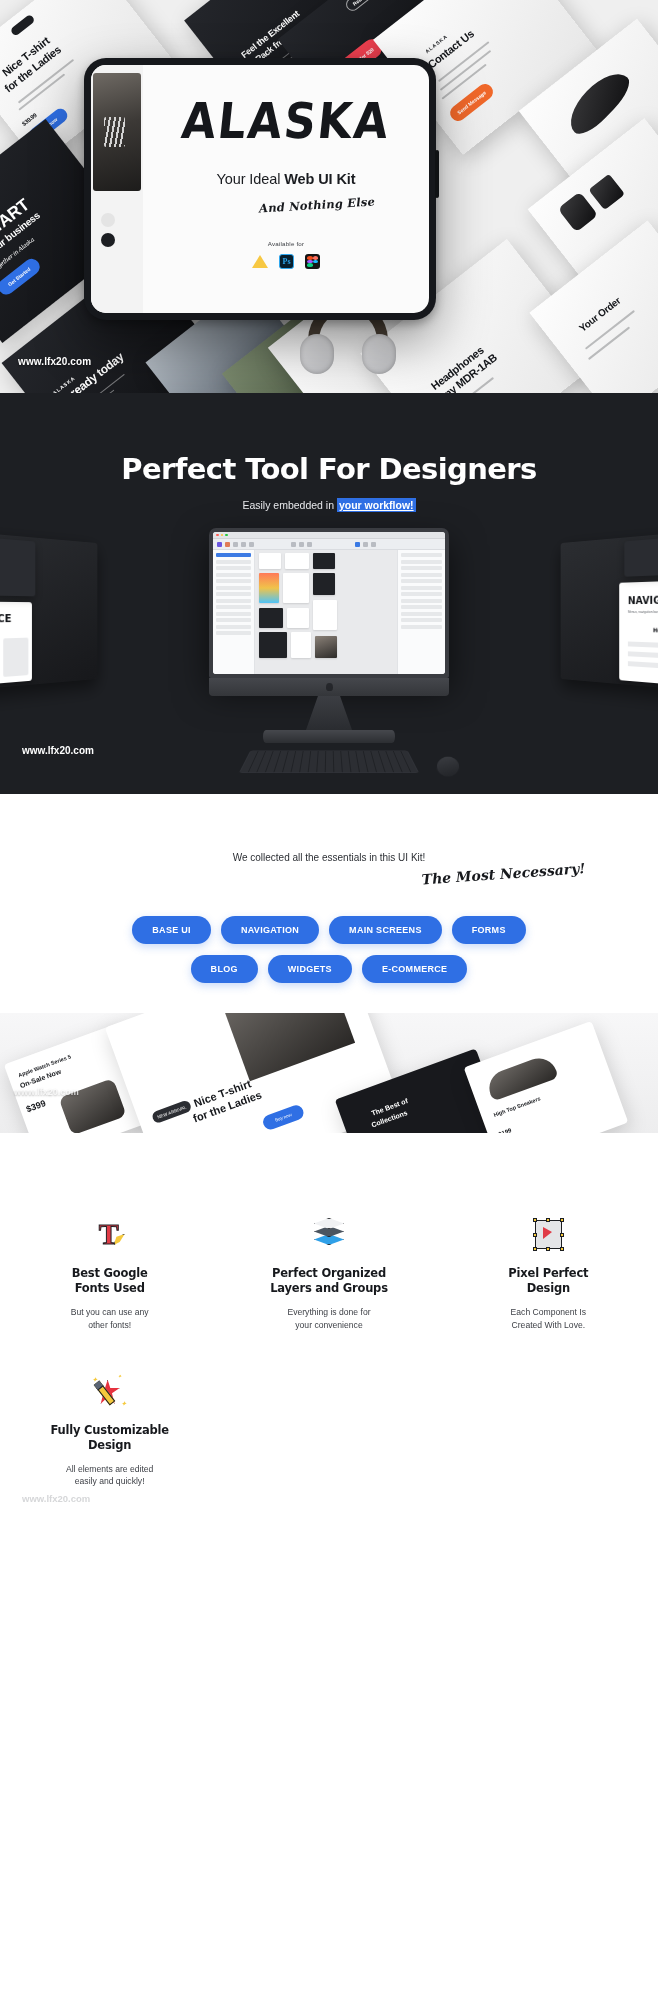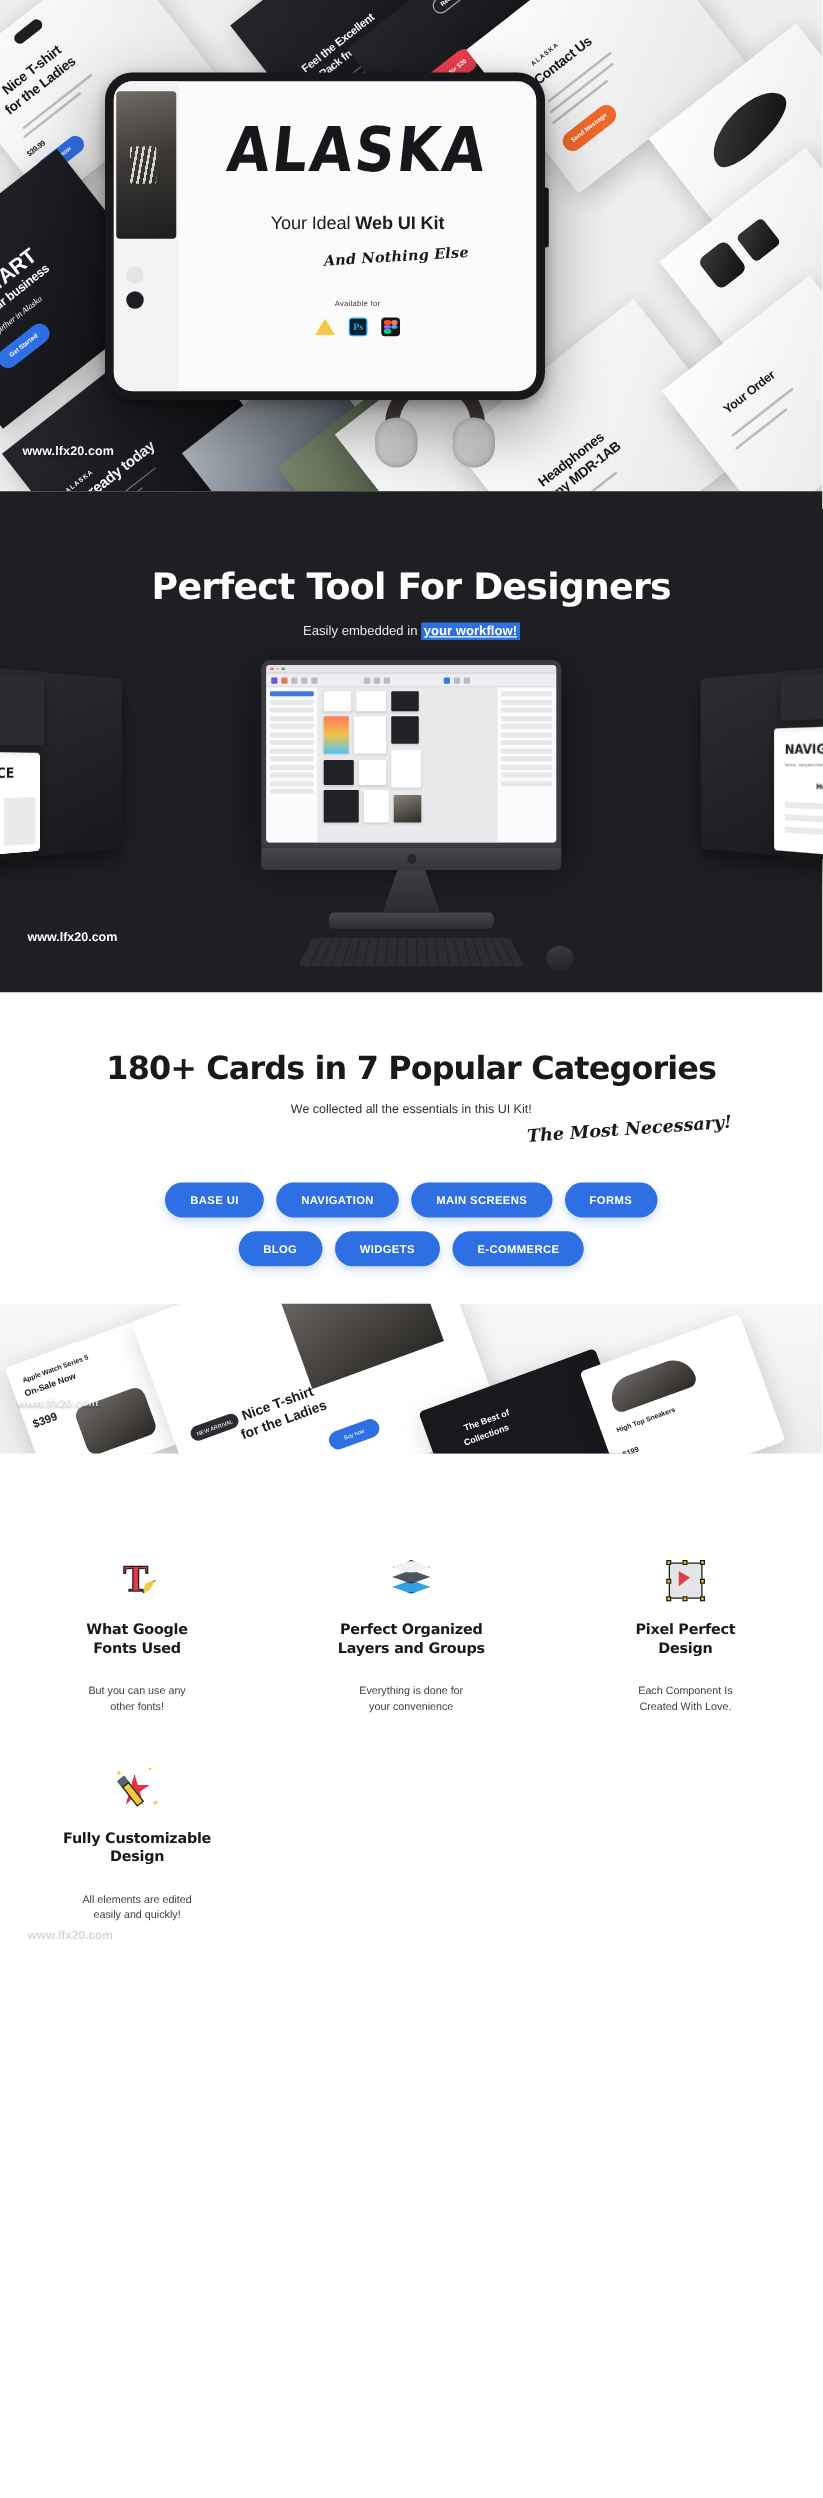--- a/index.html
+++ b/index.html
@@ -302,21 +302,21 @@
   }
   .feat-item { text-align:center; padding:0 14px; }
   .feat-ico {
     width:36px; height:36px; margin:0 auto 13px; position:relative;
   }
   .feat-h {
     font-size:11.5px; font-weight:900; color:#17191d; line-height:1.3;
     font-family:"DejaVu Sans", sans-serif; letter-spacing:-.2px;
   }
   .feat-p {
-    margin-top:20px; font-size:8.6px; color:#3c3f45; line-height:1.5;
+    margin-top:10px; font-size:8.6px; color:#3c3f45; line-height:1.5;
   }
   .watermark-feat {
     position:absolute; left:22px; bottom:10px;
     color:#d6d7d9; font-size:9.5px; font-weight:600;
   }
 
   
   .ico-font-T {
     position:absolute; left:7px; top:2px; font-size:30px; font-weight:900;
     color:#e03b46; font-family:"Liberation Serif", serif; line-height:1;
@@ -608,21 +608,20 @@
       </div>
 
       <div class="keyboard"></div>
       <div class="mouse"></div>
     </div>
 
     <div class="watermark-dark">www.lfx20.com</div>
   </section>
 
   <section class="cat-sec">
-    <h2 class="cat-title">180+ Cards in 7 Popular Categories</h2>
     <p class="cat-sub">We collected all the essentials in this UI Kit!</p>
     <div class="cat-script">The Most Necessary!</div>
 
     <div class="pills">
       <div class="pill-row">
         <span class="pill">BASE UI</span>
         <span class="pill">NAVIGATION</span>
         <span class="pill">MAIN SCREENS</span>
         <span class="pill">FORMS</span>
       </div>
@@ -668,21 +667,21 @@
   <section class="feat-sec">
 
     <div class="feat-grid">
 
       <div class="feat-item">
         <div class="feat-ico">
           <span class="ico-font-T">T</span>
           <span class="ico-font-pen"></span>
         </div>
         <div class="feat-h">
-          <span>What Google</span><br>
+          <span>Best Google</span><br>
           <span>Fonts Used</span>
         </div>
         <div class="feat-p">
           <span>But you can use any</span><br>
           <span>other fonts!</span>
         </div>
       </div>
 
       <div class="feat-item">
         <div class="feat-ico">

